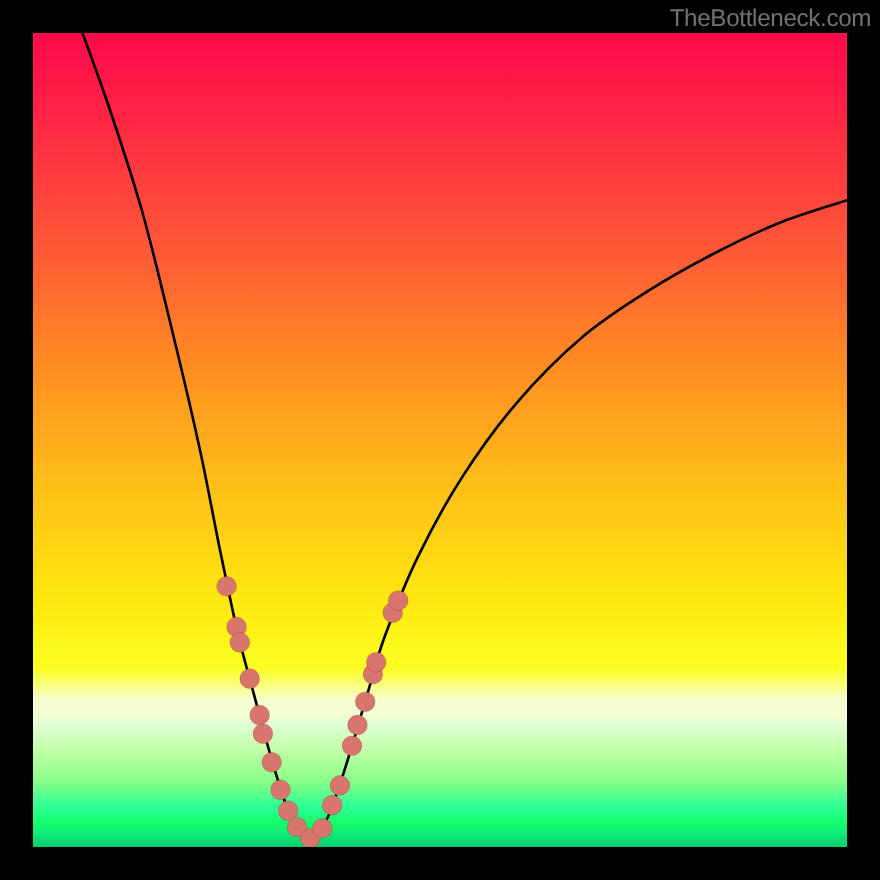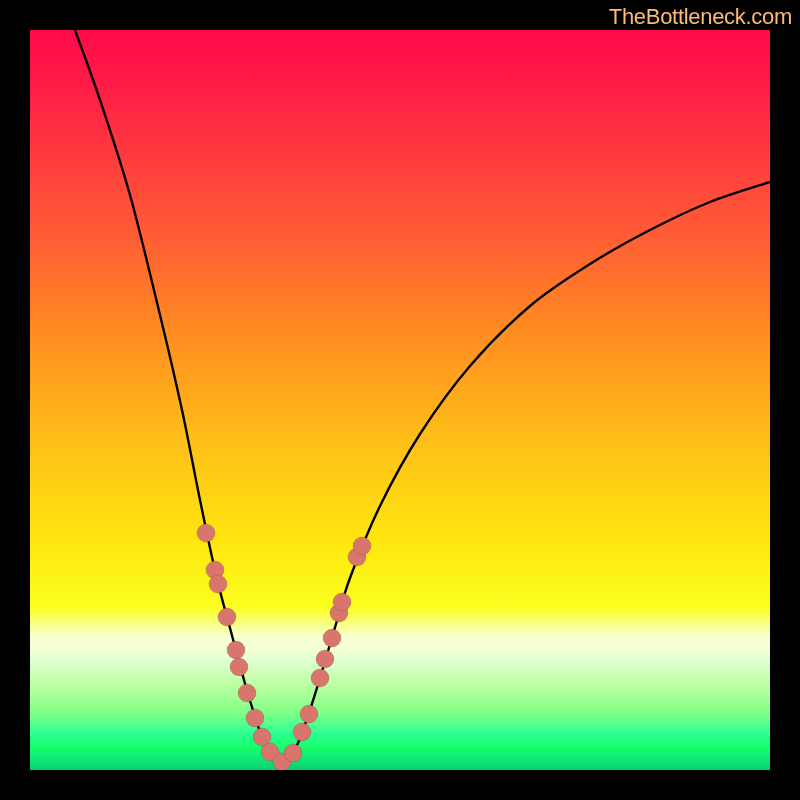--- a/index.html
+++ b/index.html
@@ -42,21 +42,21 @@
       #2fff95 95%,
       #14ff6a 97%,
       #11f07a 98%,
       #0bcf6d 100%
     );
   }
   .watermark {
     position: absolute;
     top: 4px;
     right: 8px;
-    color: #fdba74;
+    color: #737373;
     font-size: 22px;
     font-weight: 500;
     letter-spacing: -0.3px;
   }
   svg.curves {
     position: absolute;
     top: 0; left: 0;
     width: 740px;
     height: 740px;
   }

